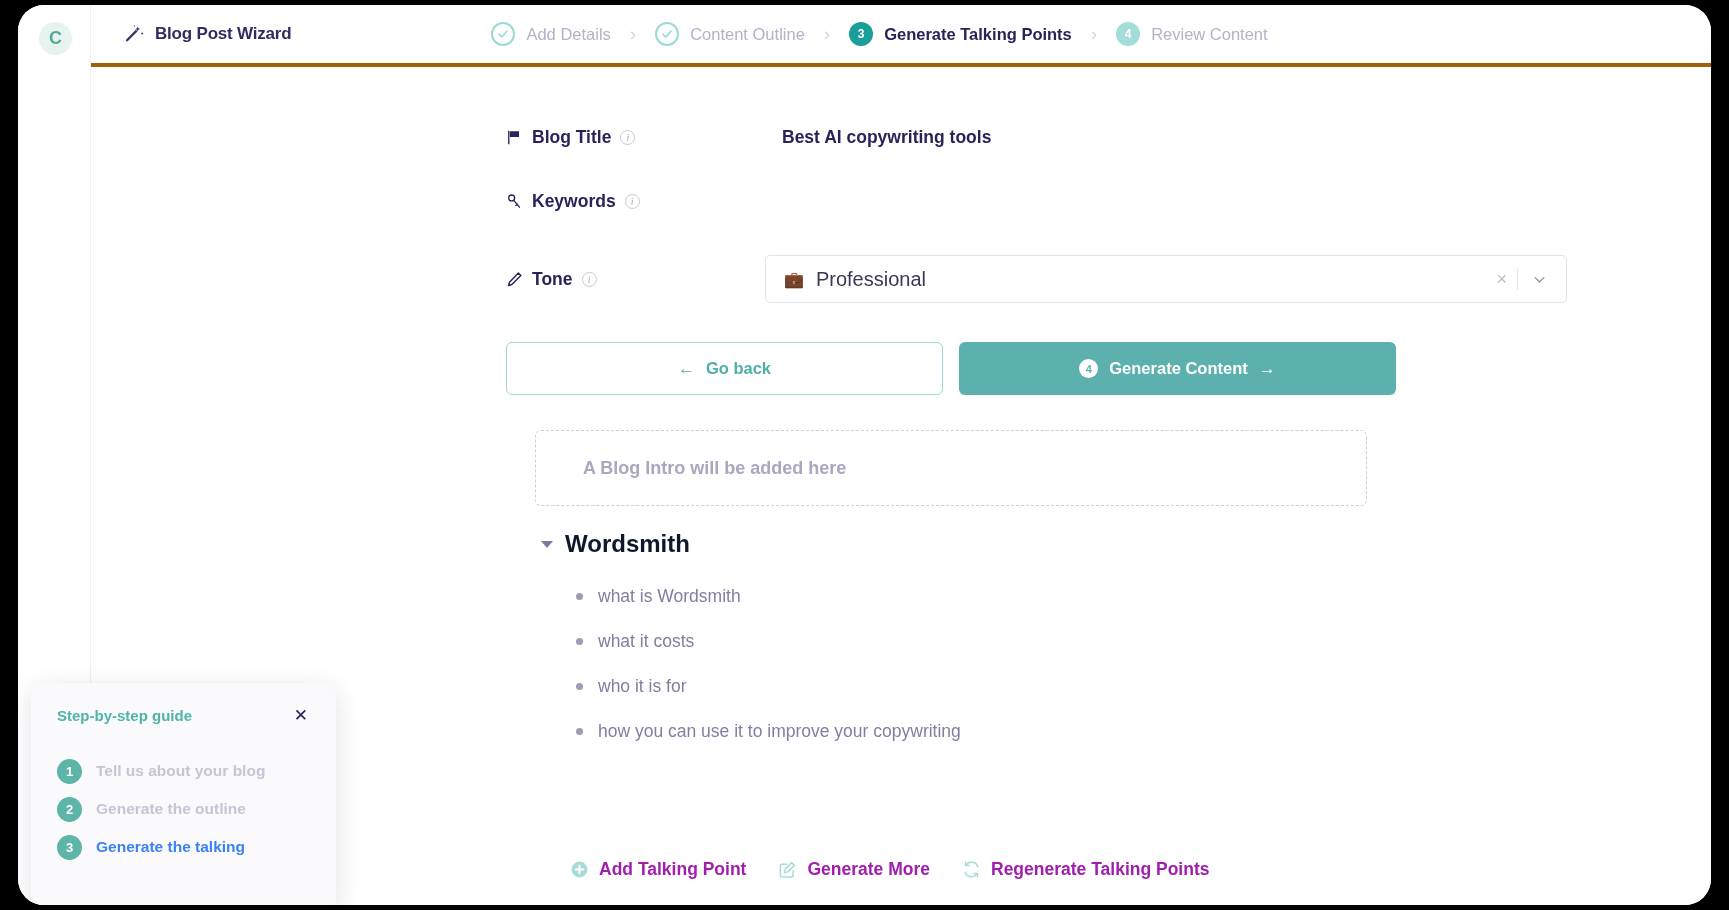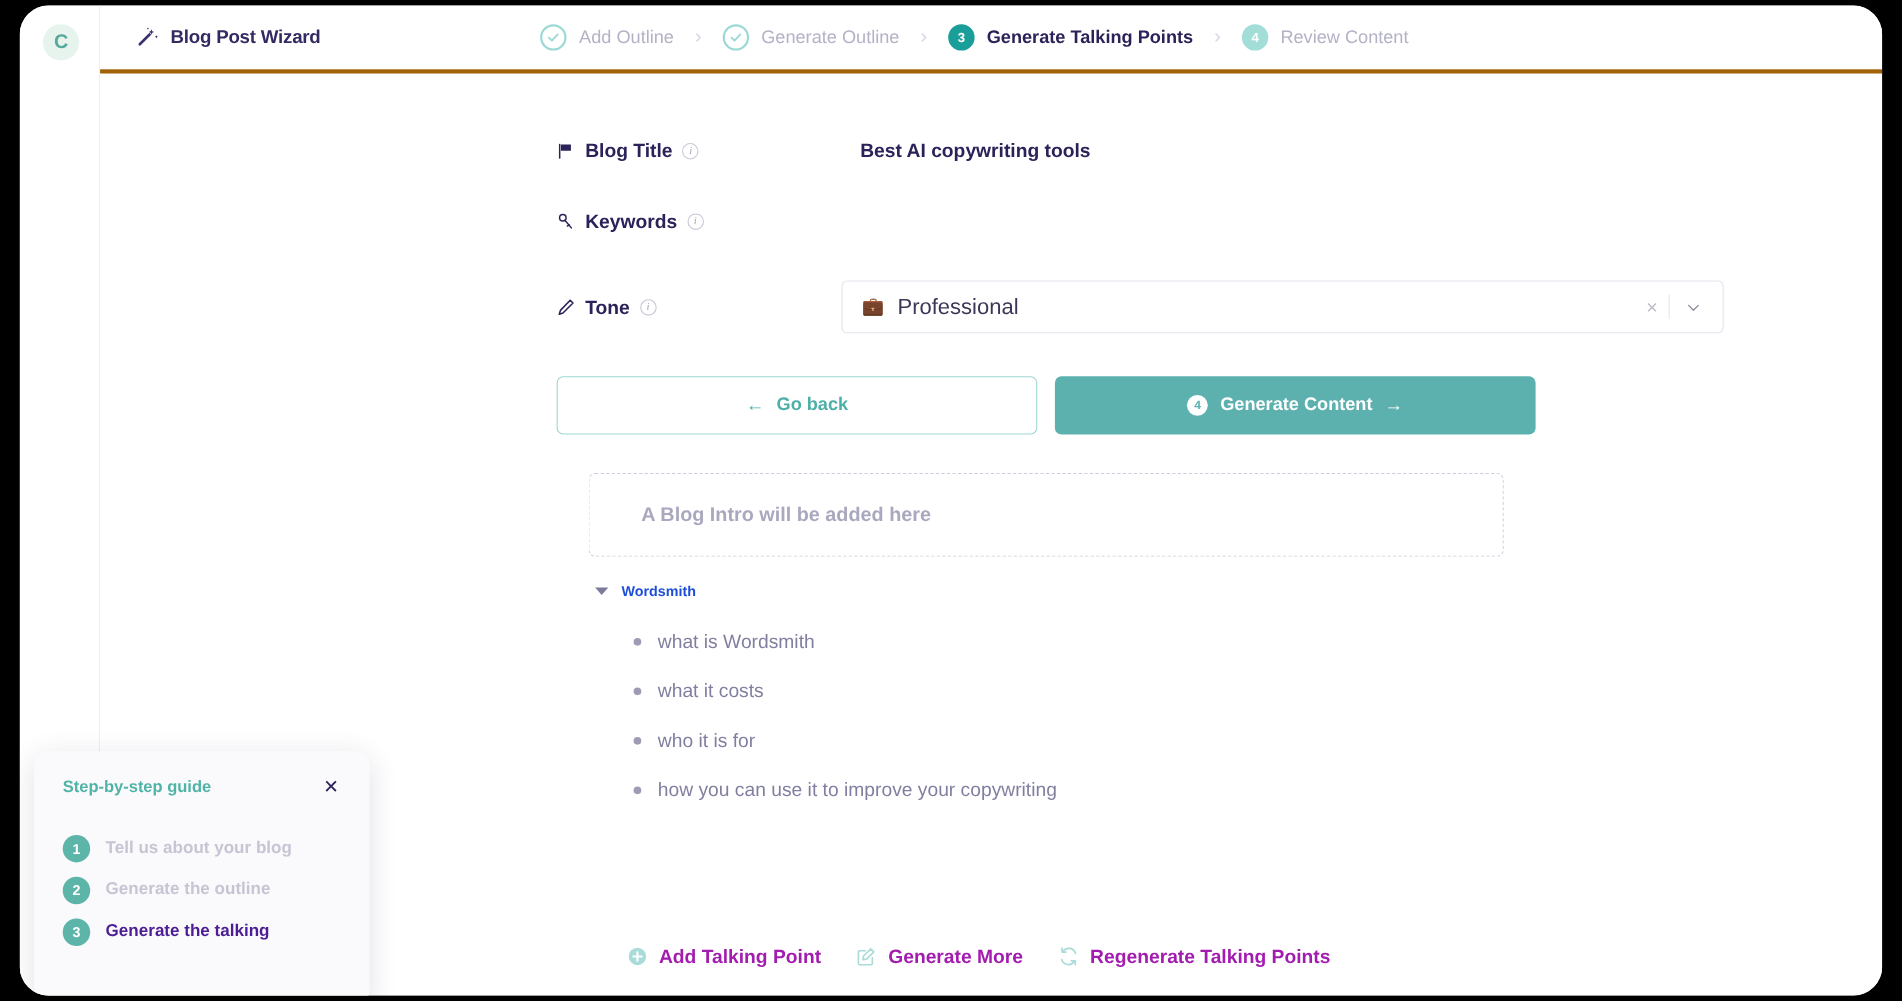--- a/index.html
+++ b/index.html
@@ -292,23 +292,23 @@
     cursor: pointer;
   }
   #collapse-tri {
     width: 0; height: 0;
     border-left: 6px solid transparent;
     border-right: 6px solid transparent;
     border-top: 7px solid #7d7b9c;
     flex: 0 0 auto;
   }
   #section-title {
-    font-size: 13px;
-    font-weight: bold;
-    color: #1d4ed8;
+    font-size: 24px;
+    font-weight: bold;
+    color: #0f172a;
   }
   #bullets { margin-top: 16px; list-style: none; }
   .bullet-item {
     display: flex;
     align-items: center;
     gap: 15px;
     height: 45px;
     padding-left: 41px;
     cursor: pointer;
   }
@@ -391,21 +391,21 @@
     font-size: 13px;
     font-weight: bold;
     display: flex; align-items: center; justify-content: center;
     flex: 0 0 auto;
   }
   .guide-label {
     font-size: 15.5px;
     font-weight: bold;
     color: #c6c5d4;
   }
-  .guide-item.is-active .guide-label { color: #4c1d95; }
+  .guide-item.is-active .guide-label { color: #3b82f6; }
 </style>
 </head>
 <body>
 
 <div id="app-window">
 
   <div id="left-rail">
     <div id="avatar-badge">C</div>
   </div>
 
@@ -422,32 +422,32 @@
     </div>
 
     <div id="steps">
 
       <div class="step">
         <span class="step-marker done">
           <svg viewBox="0 0 24 24" fill="none" stroke="#9ad9d4" stroke-width="3.4" stroke-linecap="round" stroke-linejoin="round">
             <polyline points="4,12.5 9.5,18 20,6.5"></polyline>
           </svg>
         </span>
-        <span class="step-label">Add Outline</span>
+        <span class="step-label">Add Details</span>
       </div>
 
       <span class="step-sep">›</span>
 
       <div class="step">
         <span class="step-marker done">
           <svg viewBox="0 0 24 24" fill="none" stroke="#9ad9d4" stroke-width="3.4" stroke-linecap="round" stroke-linejoin="round">
             <polyline points="4,12.5 9.5,18 20,6.5"></polyline>
           </svg>
         </span>
-        <span class="step-label">Generate Outline</span>
+        <span class="step-label">Content Outline</span>
       </div>
 
       <span class="step-sep">›</span>
 
       <div class="step is-current">
         <span class="step-marker current">3</span>
         <span class="step-label">Generate Talking Points</span>
       </div>
 
       <span class="step-sep">›</span>

